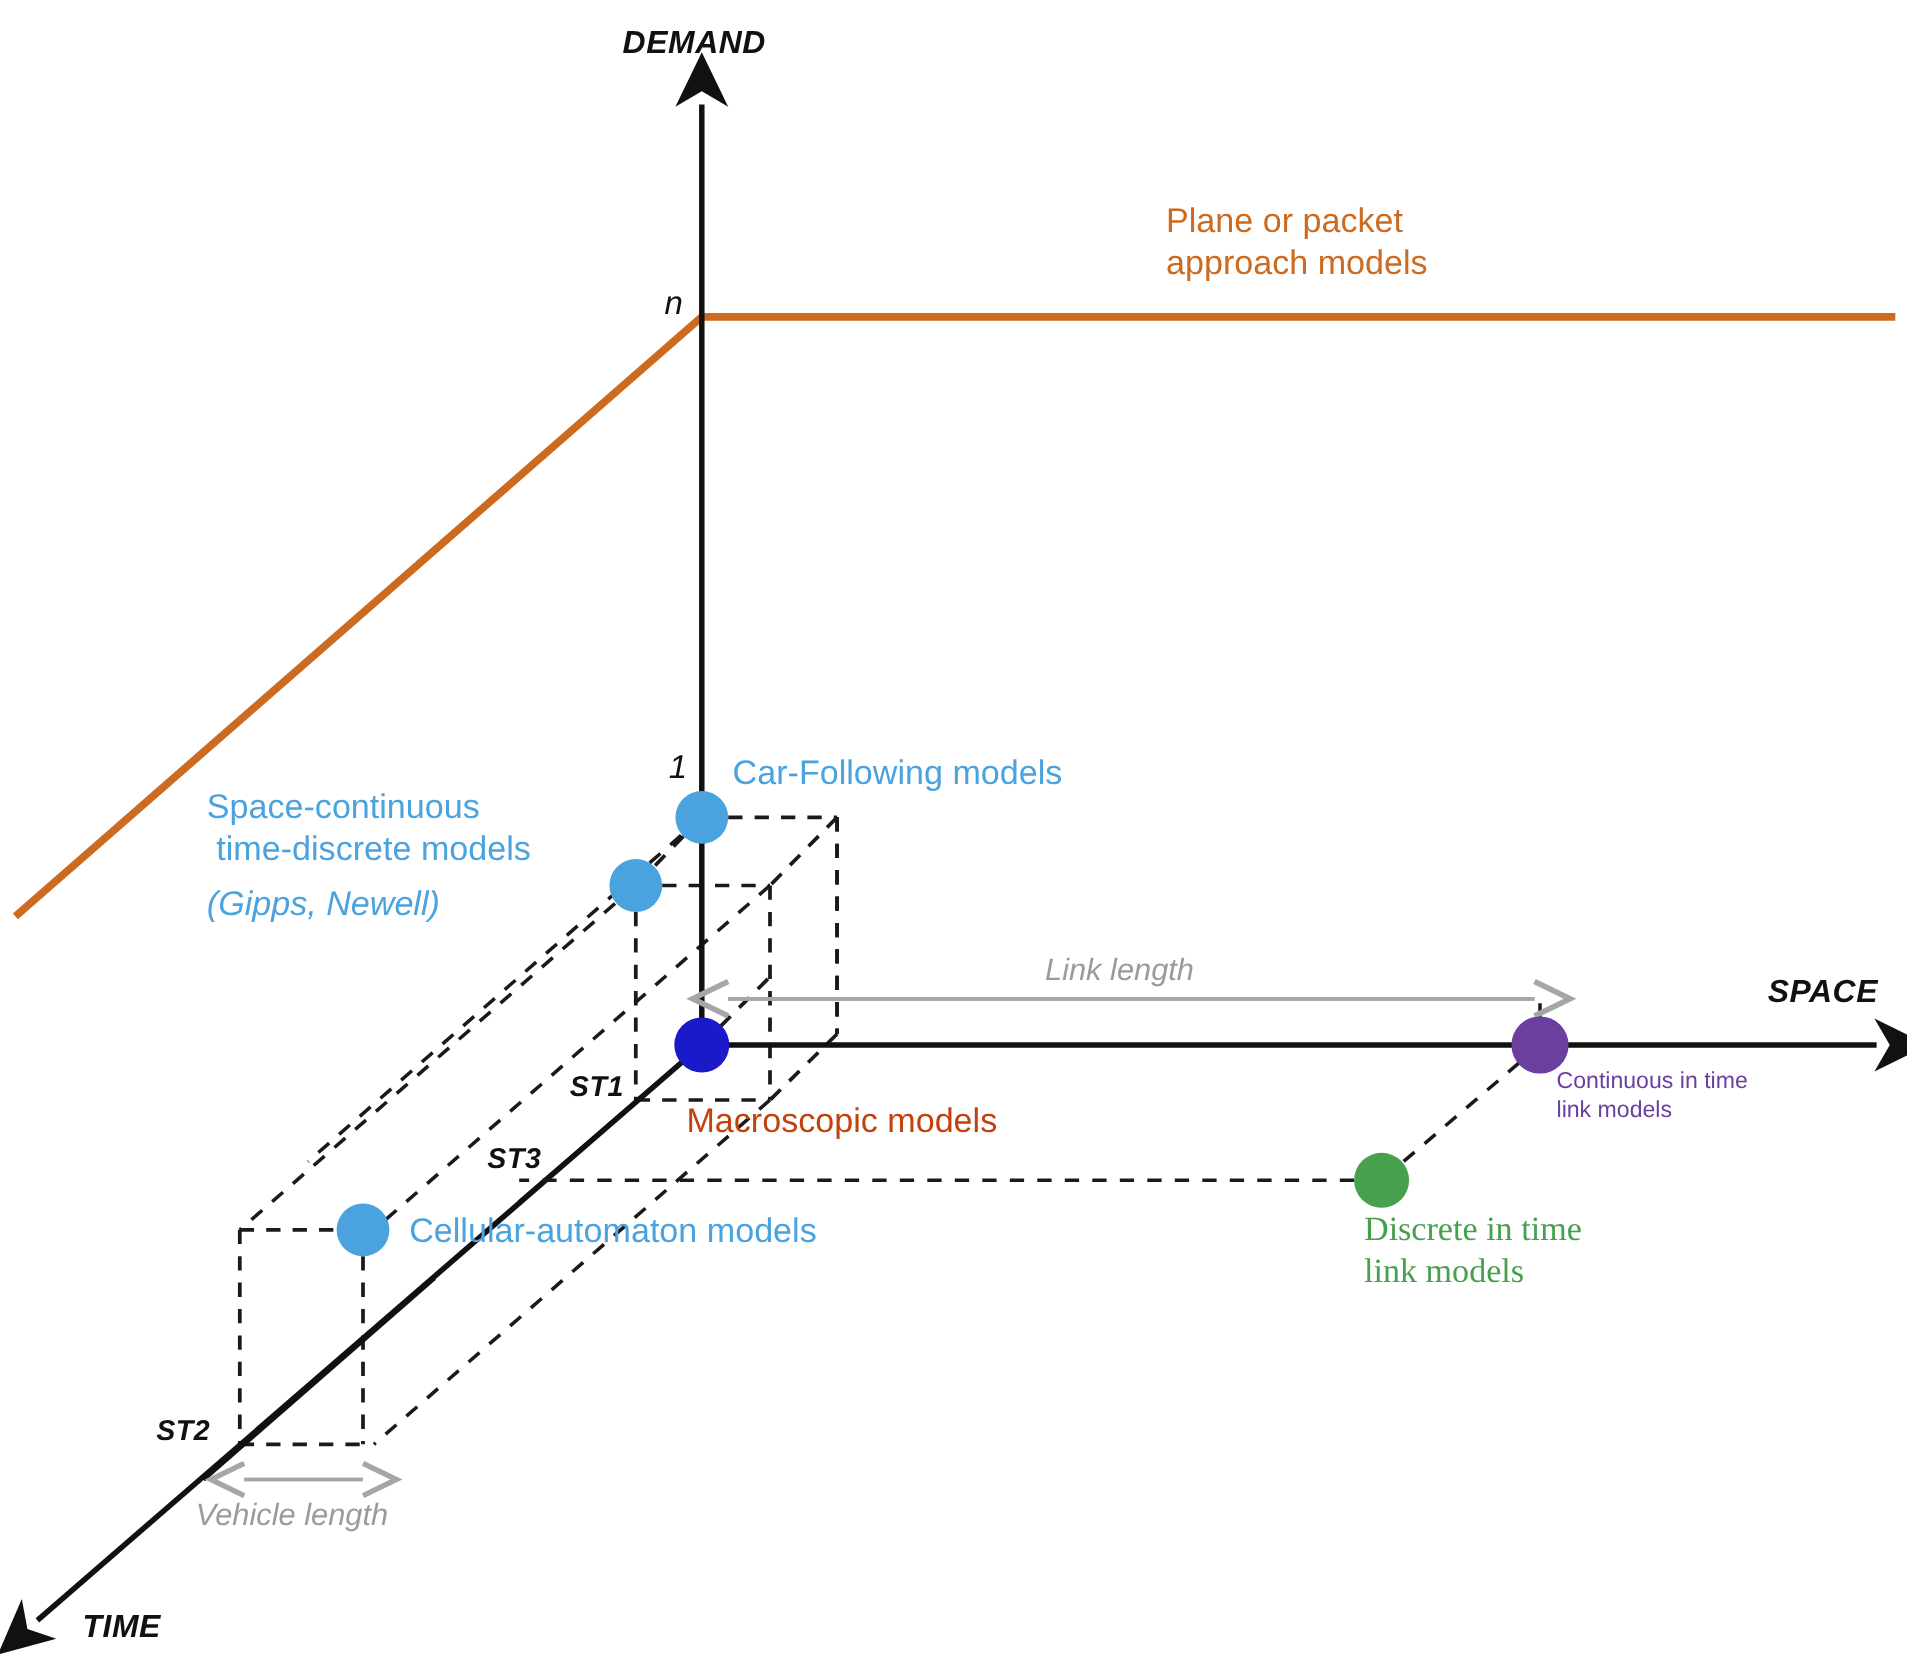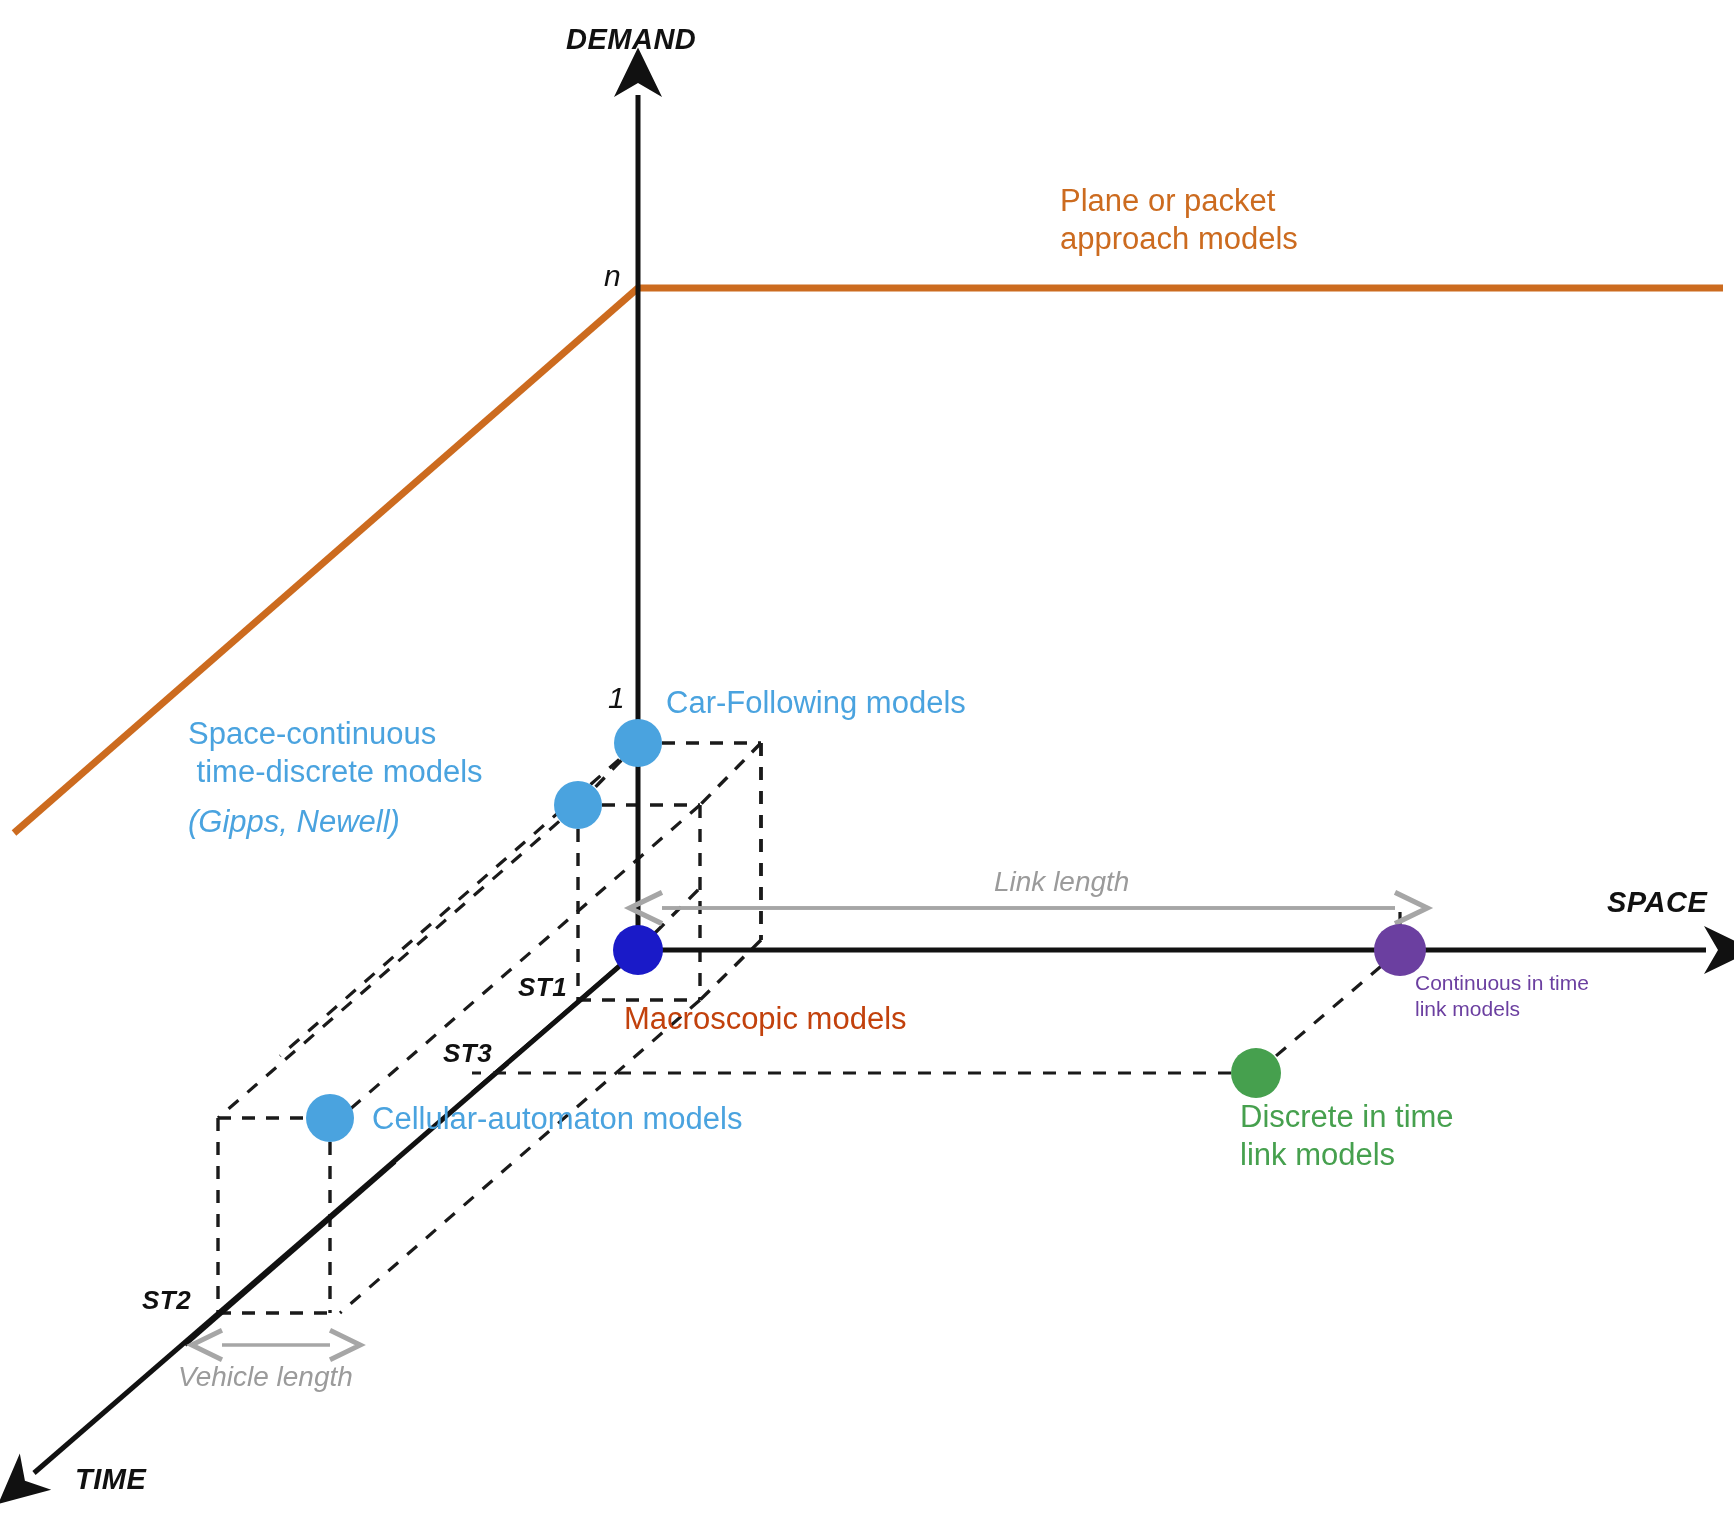--- a/index.html
+++ b/index.html
@@ -9,21 +9,21 @@
   #vec{position:absolute;left:0;top:0;width:1734px;height:1526px;}
   .lbl{position:absolute;white-space:pre;line-height:1.22;}
   .axis-lbl{font-style:italic;font-weight:600;color:#111111;font-size:29px;letter-spacing:.5px;}
   .tick-lbl{font-style:italic;color:#111111;font-size:30px;}
   .st-lbl{font-style:italic;font-weight:600;color:#111111;font-size:26px;letter-spacing:.5px;}
   .gray-lbl{font-style:italic;color:#9b9b9b;font-size:28px;}
   .orange-lbl{color:#cc6b1f;font-size:31px;}
   .lblue-lbl{color:#4aa3df;font-size:31px;}
   .lblue-lbl.ital{font-style:italic;}
   .dblue-lbl{color:#c2410c;font-size:31px;}
-  .green-lbl{color:#4aa css;}
+  .green-lbl{color:#4aa css;font-family:Liberation Serif, serif;}
   .green-lbl{color:#46a04e;font-size:31px;}
   .purple-lbl{color:#6b3fa0;font-size:21px;}
 </style>
 </head>
 <body>
 
 <div id="stage">
 
   <svg id="vec" viewBox="0 0 1734 1526">
     <defs>
@@ -118,21 +118,21 @@
   <div class="lbl tick-lbl" style="left:604px;top:258px;">n</div>
 
   <div class="lbl tick-lbl" style="left:608px;top:680px;">1</div>
 
   <div class="lbl st-lbl" style="left:518px;top:972px;">ST1</div>
 
   <div class="lbl st-lbl" style="left:142px;top:1285px;">ST2</div>
 
   <div class="lbl st-lbl" style="left:443px;top:1038px;">ST3</div>
 
-  <div class="lbl gray-lbl" style="left:950px;top:865px;margin-left:44px;">Link length</div>
+  <div class="lbl gray-lbl" style="left:950px;top:865px;">Link length</div>
 
   <div class="lbl gray-lbl" style="left:178px;top:1360px;">Vehicle length</div>
 
   <div class="lbl lblue-lbl" style="left:666px;top:684px;">Car-Following models</div>
 
   <div class="lbl orange-lbl" style="left:1060px;top:182px;">Plane or packet
 approach models</div>
 
   <div class="lbl lblue-lbl" style="left:188px;top:715px;">Space-continuous
  time-discrete models</div>

